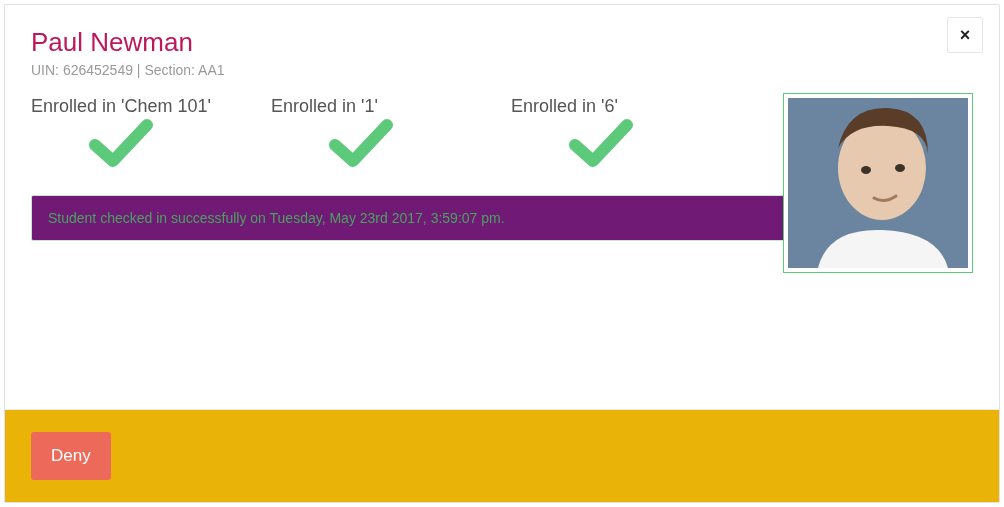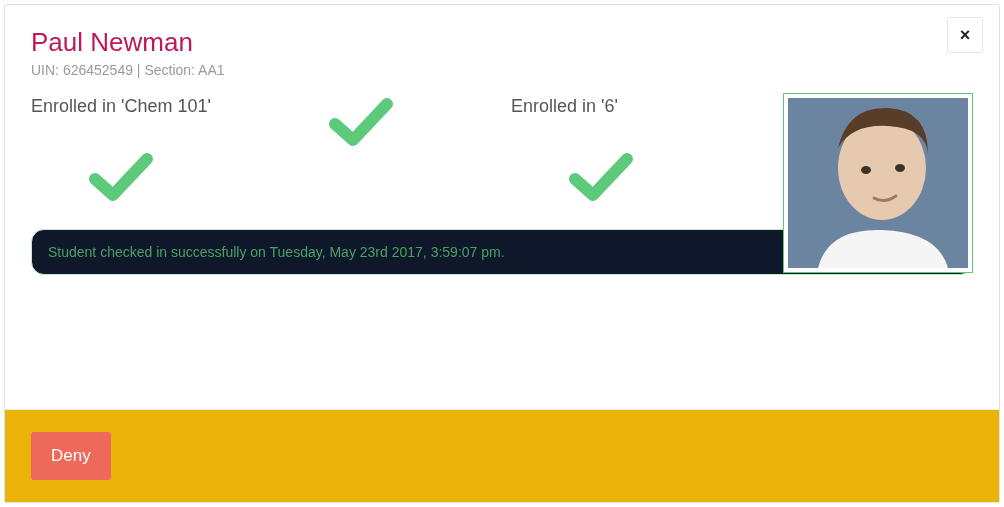--- a/index.html
+++ b/index.html
@@ -65,21 +65,20 @@
     flex: 1 1 auto;
   }
   .enroll-col {
     width: 240px;
     text-align: left;
   }
   .enroll-label {
     font-size: 18px;
     color: #555;
     font-weight: 300;
-    margin-bottom: 34px;
     white-space: nowrap;
   }
   .check-wrap {
     display: flex;
     justify-content: center;
     padding-right: 60px;
   }
   .check-wrap svg { width: 64px; height: 52px; }
   .photo-box {
     border: 1px solid #5cca7a;
@@ -97,23 +96,23 @@
   .photo-placeholder {
     width: 100%;
     height: 100%;
     background: #6b85a0;
     position: relative;
     overflow: hidden;
   }
   .alert {
     margin: 26px 0 0 0;
     border: 1px solid #c7e8cf;
-    background: #0f172a;
+    background: #701a75;
     color: #4aa261;
-    border-radius: 13px;
+    border-radius: 2px;
     padding: 14px 16px;
     font-size: 14px;
   }
   .card-footer {
     background: #eab308;
     border-top: 1px solid #eaeaea;
     padding: 22px 26px;
   }
   .deny-btn {
     background: #ed6a5a;
@@ -152,20 +151,21 @@
         <div class="enroll-col">
           <div class="enroll-label">Enrolled in 'Chem 101'</div>
           <div class="check-wrap">
             <svg viewBox="0 0 64 52">
                 <path d="M6 28 L24 44 L58 8" fill="none" stroke="#5cca7a" stroke-width="12" stroke-linecap="round" stroke-linejoin="round"></path>
               </svg>
           </div>
         </div>
 
         <div class="enroll-col">
+          <div class="enroll-label">Enrolled in '1'</div>
           <div class="check-wrap">
             <svg viewBox="0 0 64 52">
                 <path d="M6 28 L24 44 L58 8" fill="none" stroke="#5cca7a" stroke-width="12" stroke-linecap="round" stroke-linejoin="round"></path>
               </svg>
           </div>
         </div>
 
         <div class="enroll-col">
           <div class="enroll-label">Enrolled in '6'</div>
           <div class="check-wrap">

